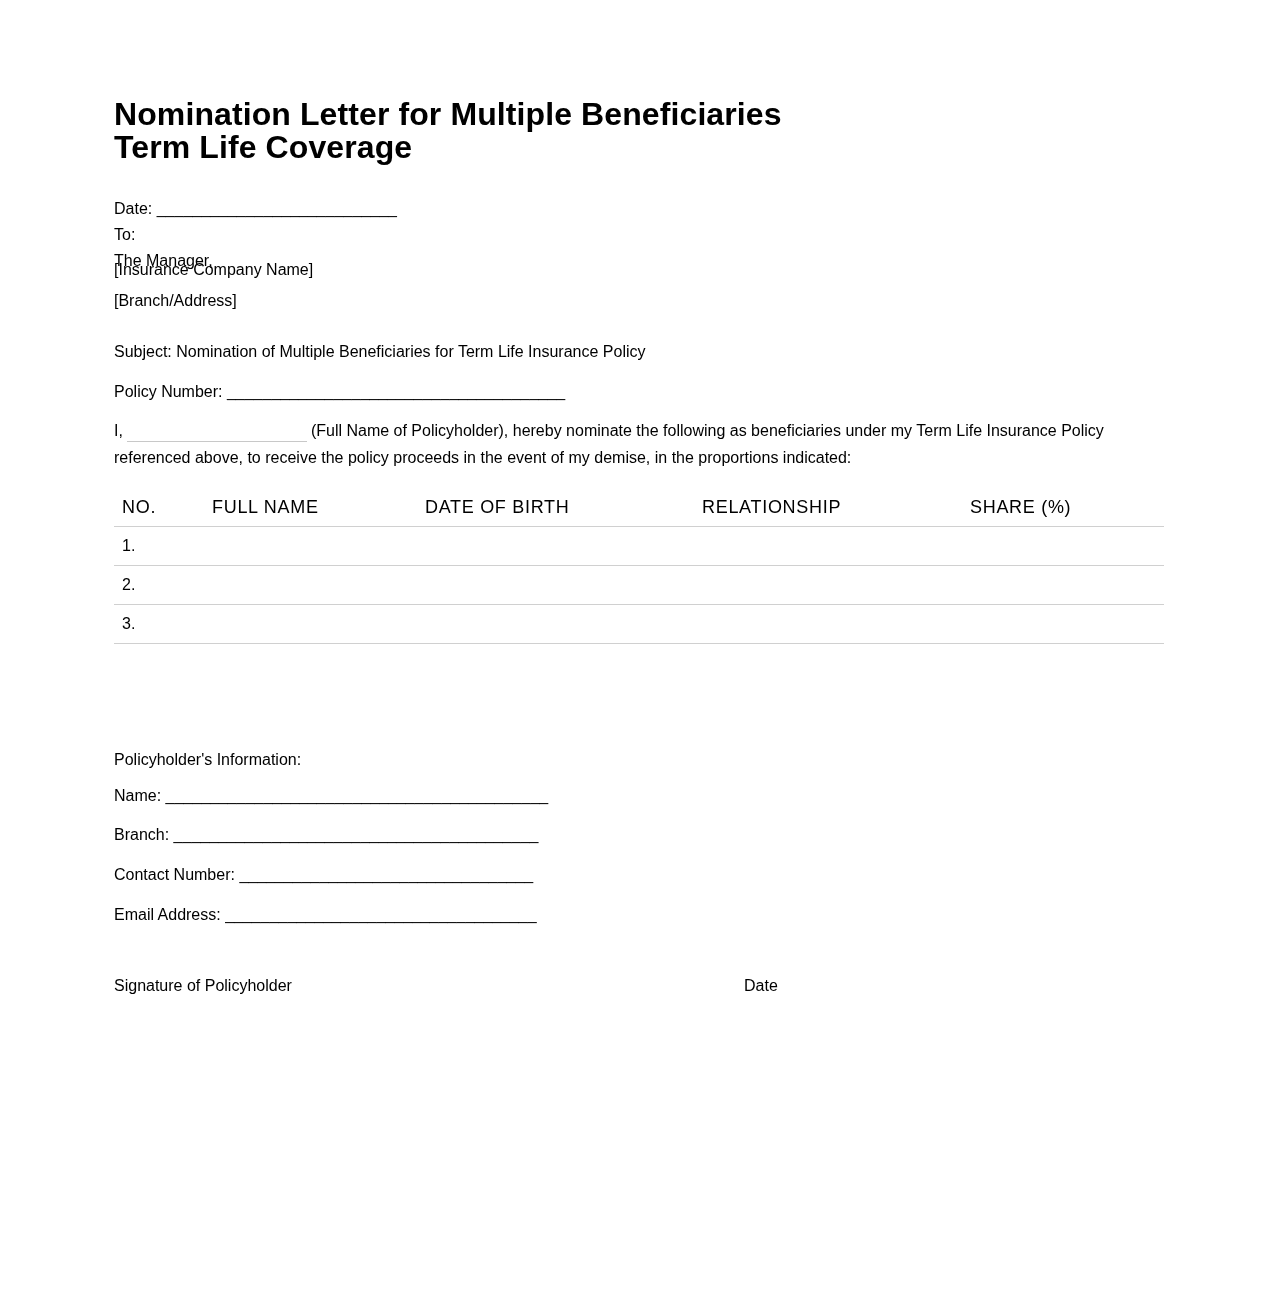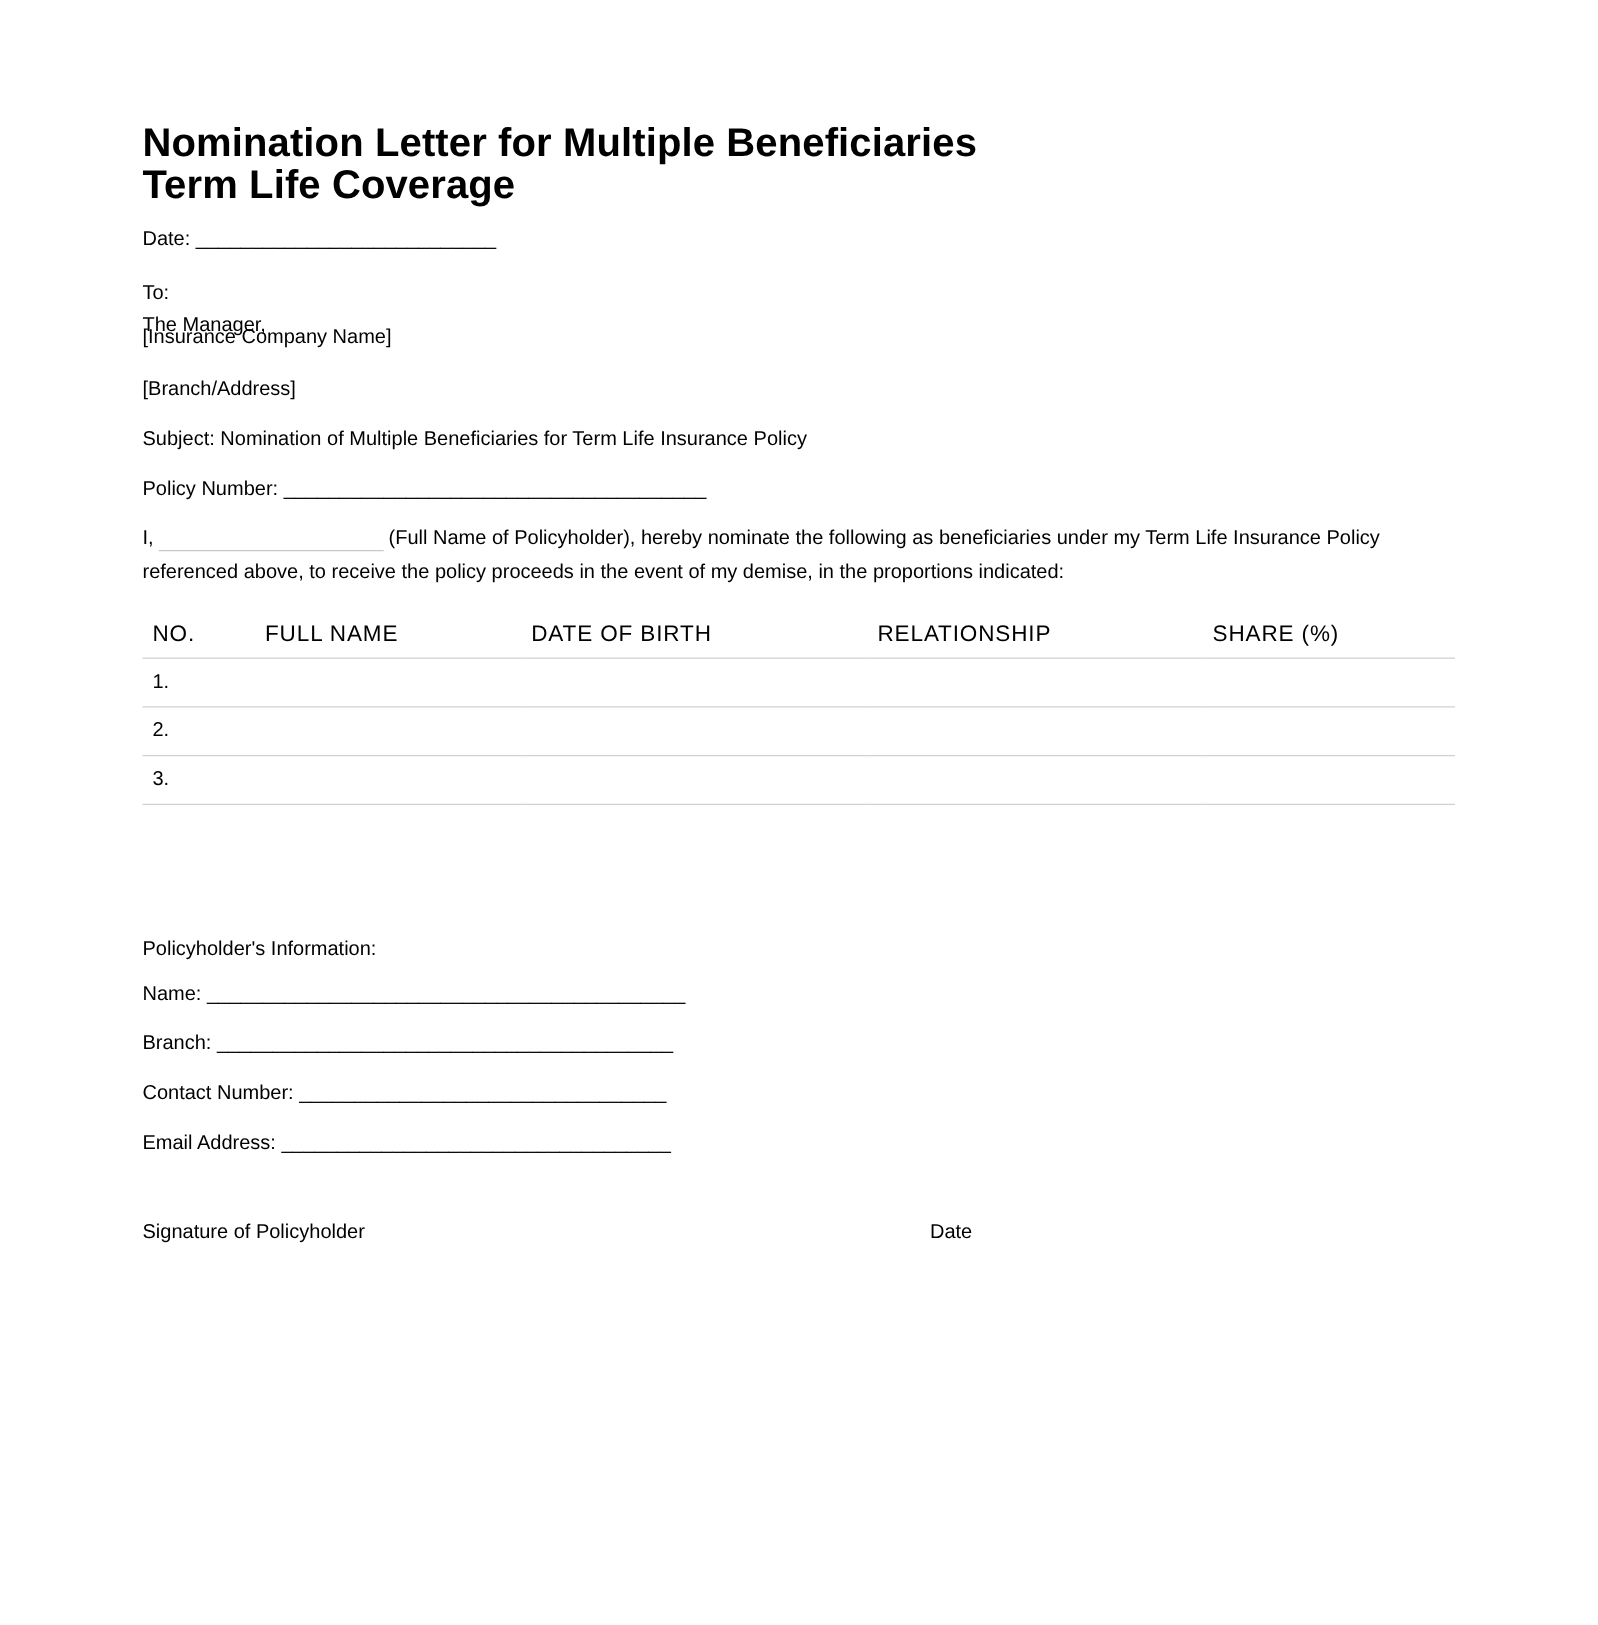--- a/index.html
+++ b/index.html
@@ -32,26 +32,26 @@
 </style>
 </head>
 <body>
 
 <div class="page">
   <h1>
     <span>Nomination Letter for Multiple Beneficiaries</span><br>
     <span>Term Life Coverage</span>
   </h1>
 
-  <div class="line" style="top:84px">Date: ___________________________</div>
+  <div class="line" style="top:101px">Date: ___________________________</div>
 
   <div class="line" style="top:127px">To:</div>
   <div class="line" style="top:153px">The Manager,</div>
   <div class="line" style="top:162px">[Insurance Company Name]</div>
-  <div class="line" style="top:204px">[Branch/Address]</div>
+  <div class="line" style="top:193px">[Branch/Address]</div>
 
   <div class="line" style="top:284px">Policy Number: ______________________________________</div>
 
   <div class="line" style="top:244px">Subject: Nomination of Multiple Beneficiaries for Term Life Insurance Policy</div>
 
   <div class="para" style="top:319px">
     <span>I,</span><span class="blank-inline"></span><span>(Full Name of Policyholder), hereby nominate the following as beneficiaries under my Term Life Insurance Policy referenced above, to receive the policy proceeds in the event of my demise, in the proportions indicated:</span>
   </div>
 
   <table>

